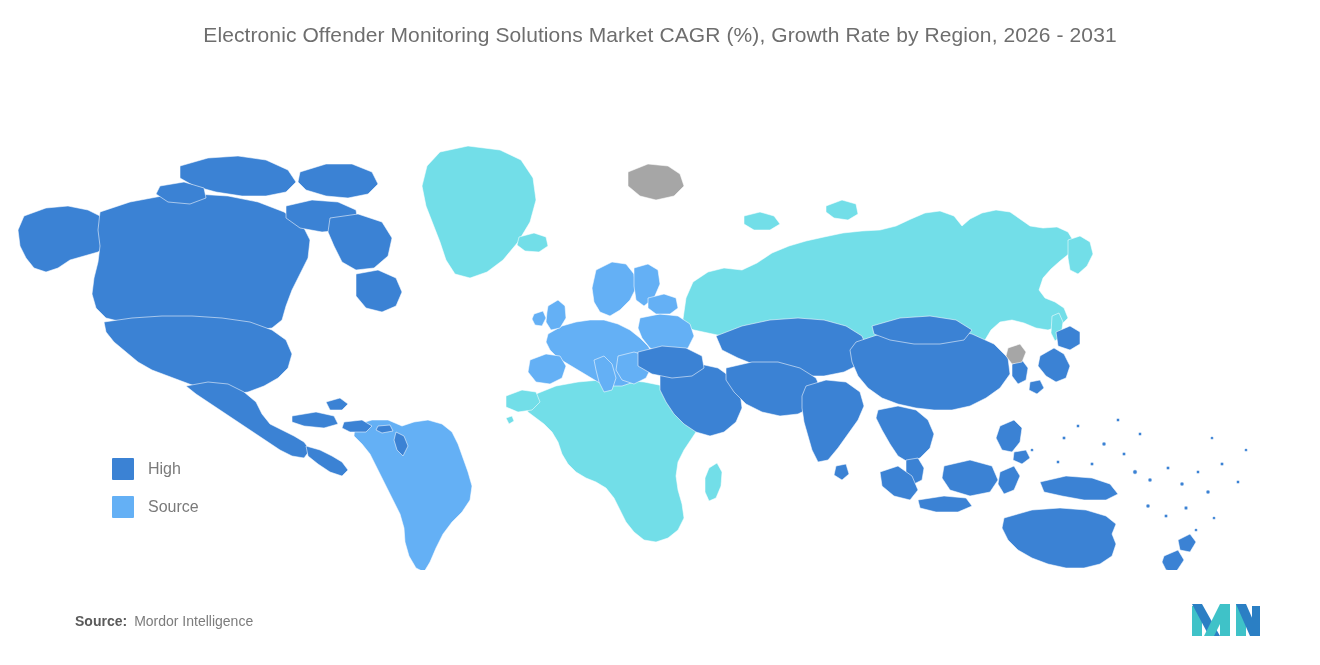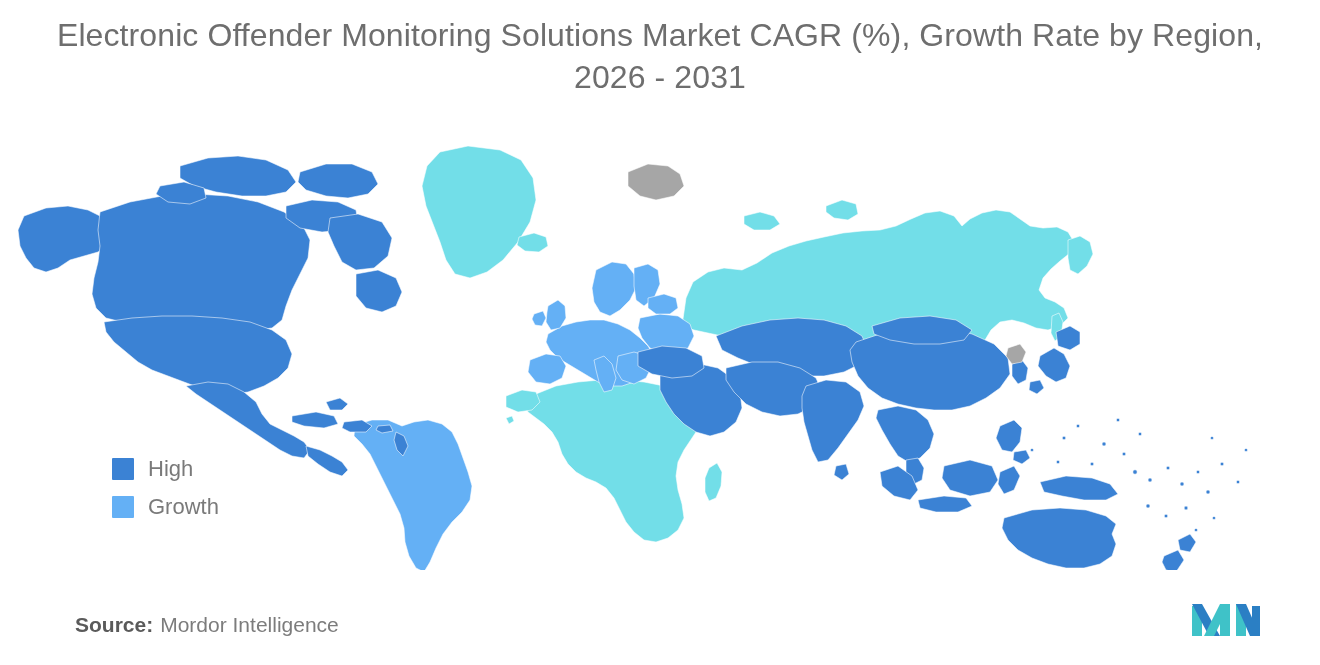--- a/index.html
+++ b/index.html
@@ -16,21 +16,21 @@
     -webkit-font-smoothing: antialiased;
   }
 
   
   #chart-title {
     position: absolute;
     left: 30px;
     top: 14px;
     width: 1260px;
     text-align: center;
-    font-size: 32px;
+    font-size: 21px;
     line-height: 42px;
     font-weight: 400;
     color: #6e6e6e;
     letter-spacing: 0.1px;
   }
 
   
   #map-figure {
     position: absolute;
     left: 0;
@@ -65,32 +65,32 @@
     height: 38px;
   }
   .legend-swatch {
     width: 22px;
     height: 22px;
     flex: 0 0 22px;
     border-radius: 1px;
   }
   .legend-label {
     margin-left: 14px;
-    font-size: 22px;
+    font-size: 16px;
     color: #7a7a7a;
     line-height: 1;
     white-space: nowrap;
   }
 
   
   #footer-source {
     position: absolute;
     left: 75px;
     top: 613px;
-    font-size: 21px;
+    font-size: 14px;
     color: #6f6f6f;
     white-space: nowrap;
   }
   #footer-source .src-key {
     font-weight: 700;
     color: #5a5a5a;
   }
   #footer-source .src-val {
     font-weight: 400;
     color: #7c7c7c;
@@ -266,21 +266,21 @@
 
 <div id="map-legend">
 
   <div class="legend-row">
     <span class="legend-swatch" style="background:#3b82d4"></span>
     <span class="legend-label">High</span>
   </div>
 
   <div class="legend-row">
     <span class="legend-swatch" style="background:#64b0f5"></span>
-    <span class="legend-label">Growth</span>
+    <span class="legend-label">Source</span>
   </div>
 
 
 </div>
 
 <div id="footer-source">
   <span class="src-key">Source:</span><span class="src-val">Mordor Intelligence</span>
 </div>
 
 <div id="brand-logo">

